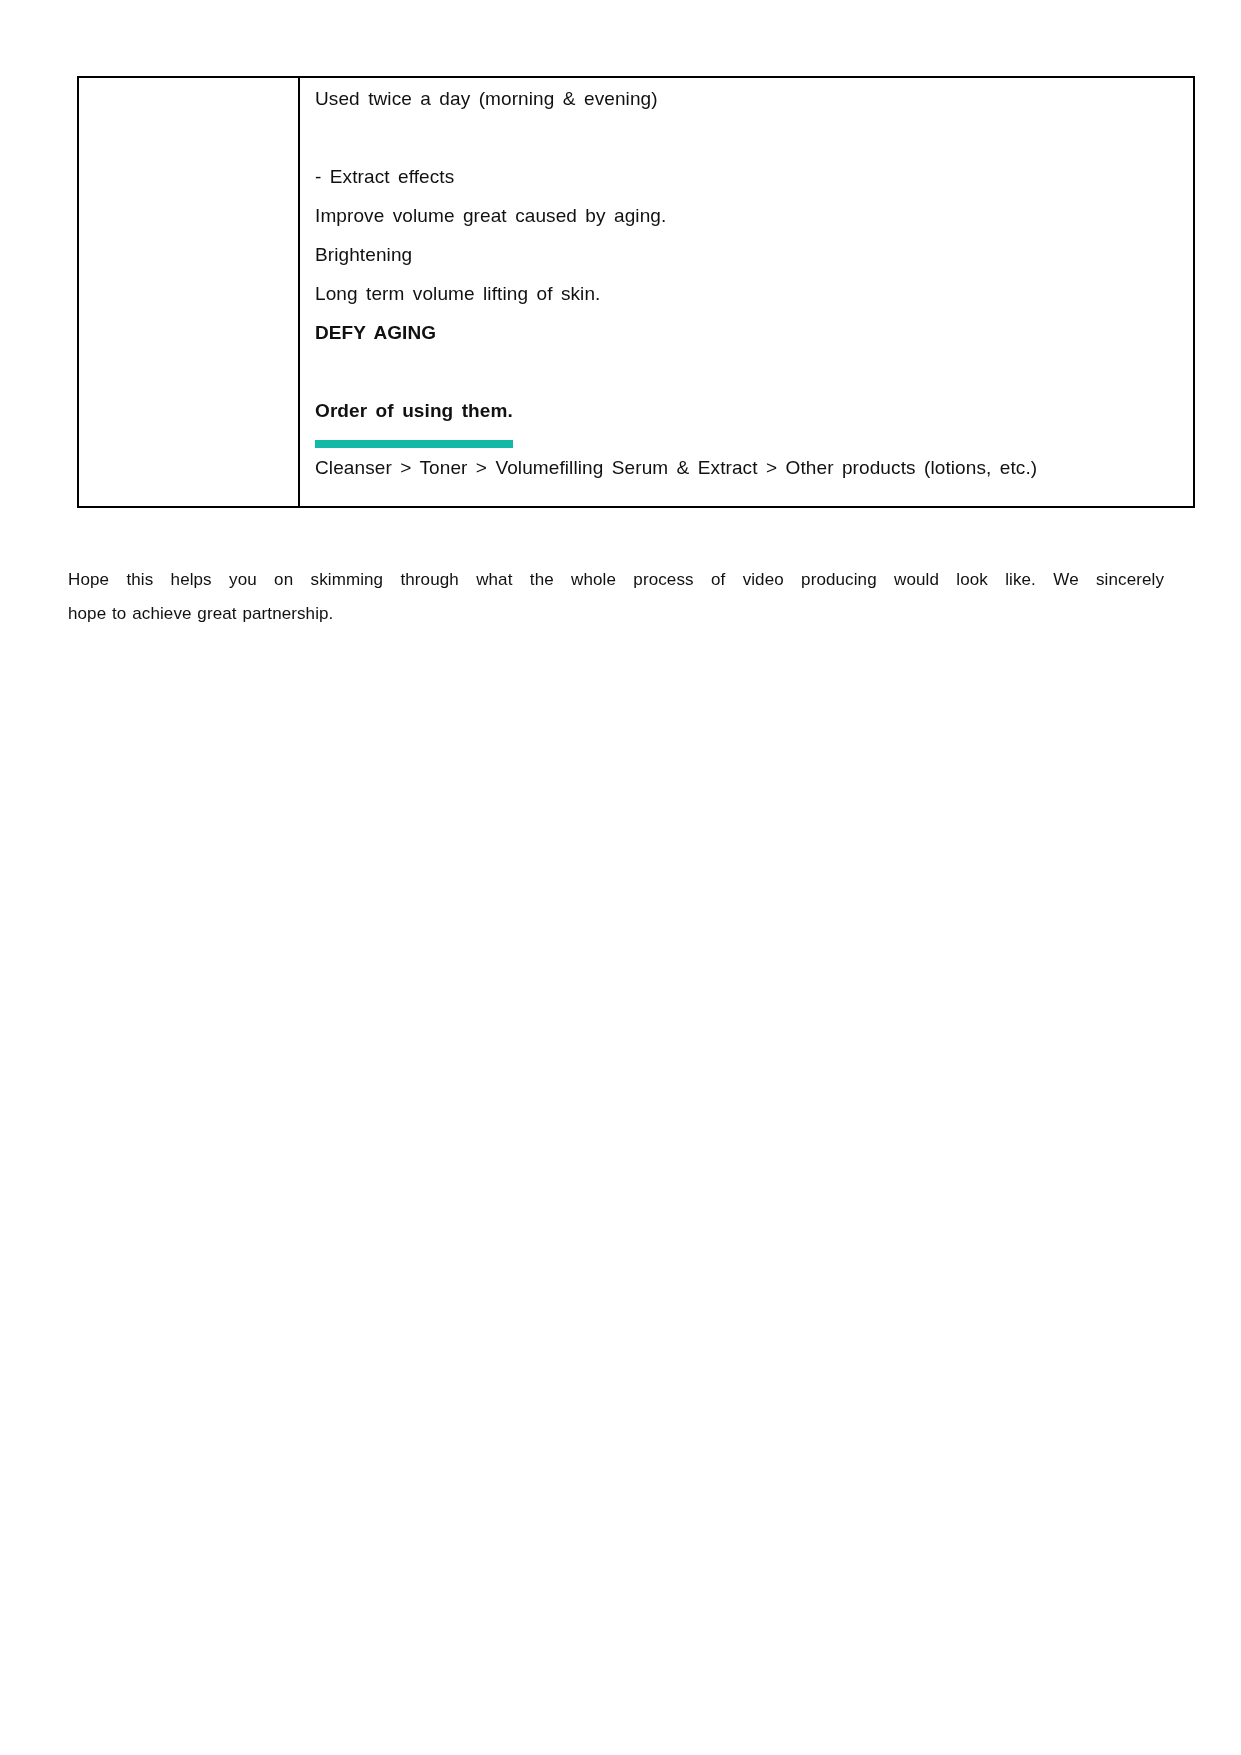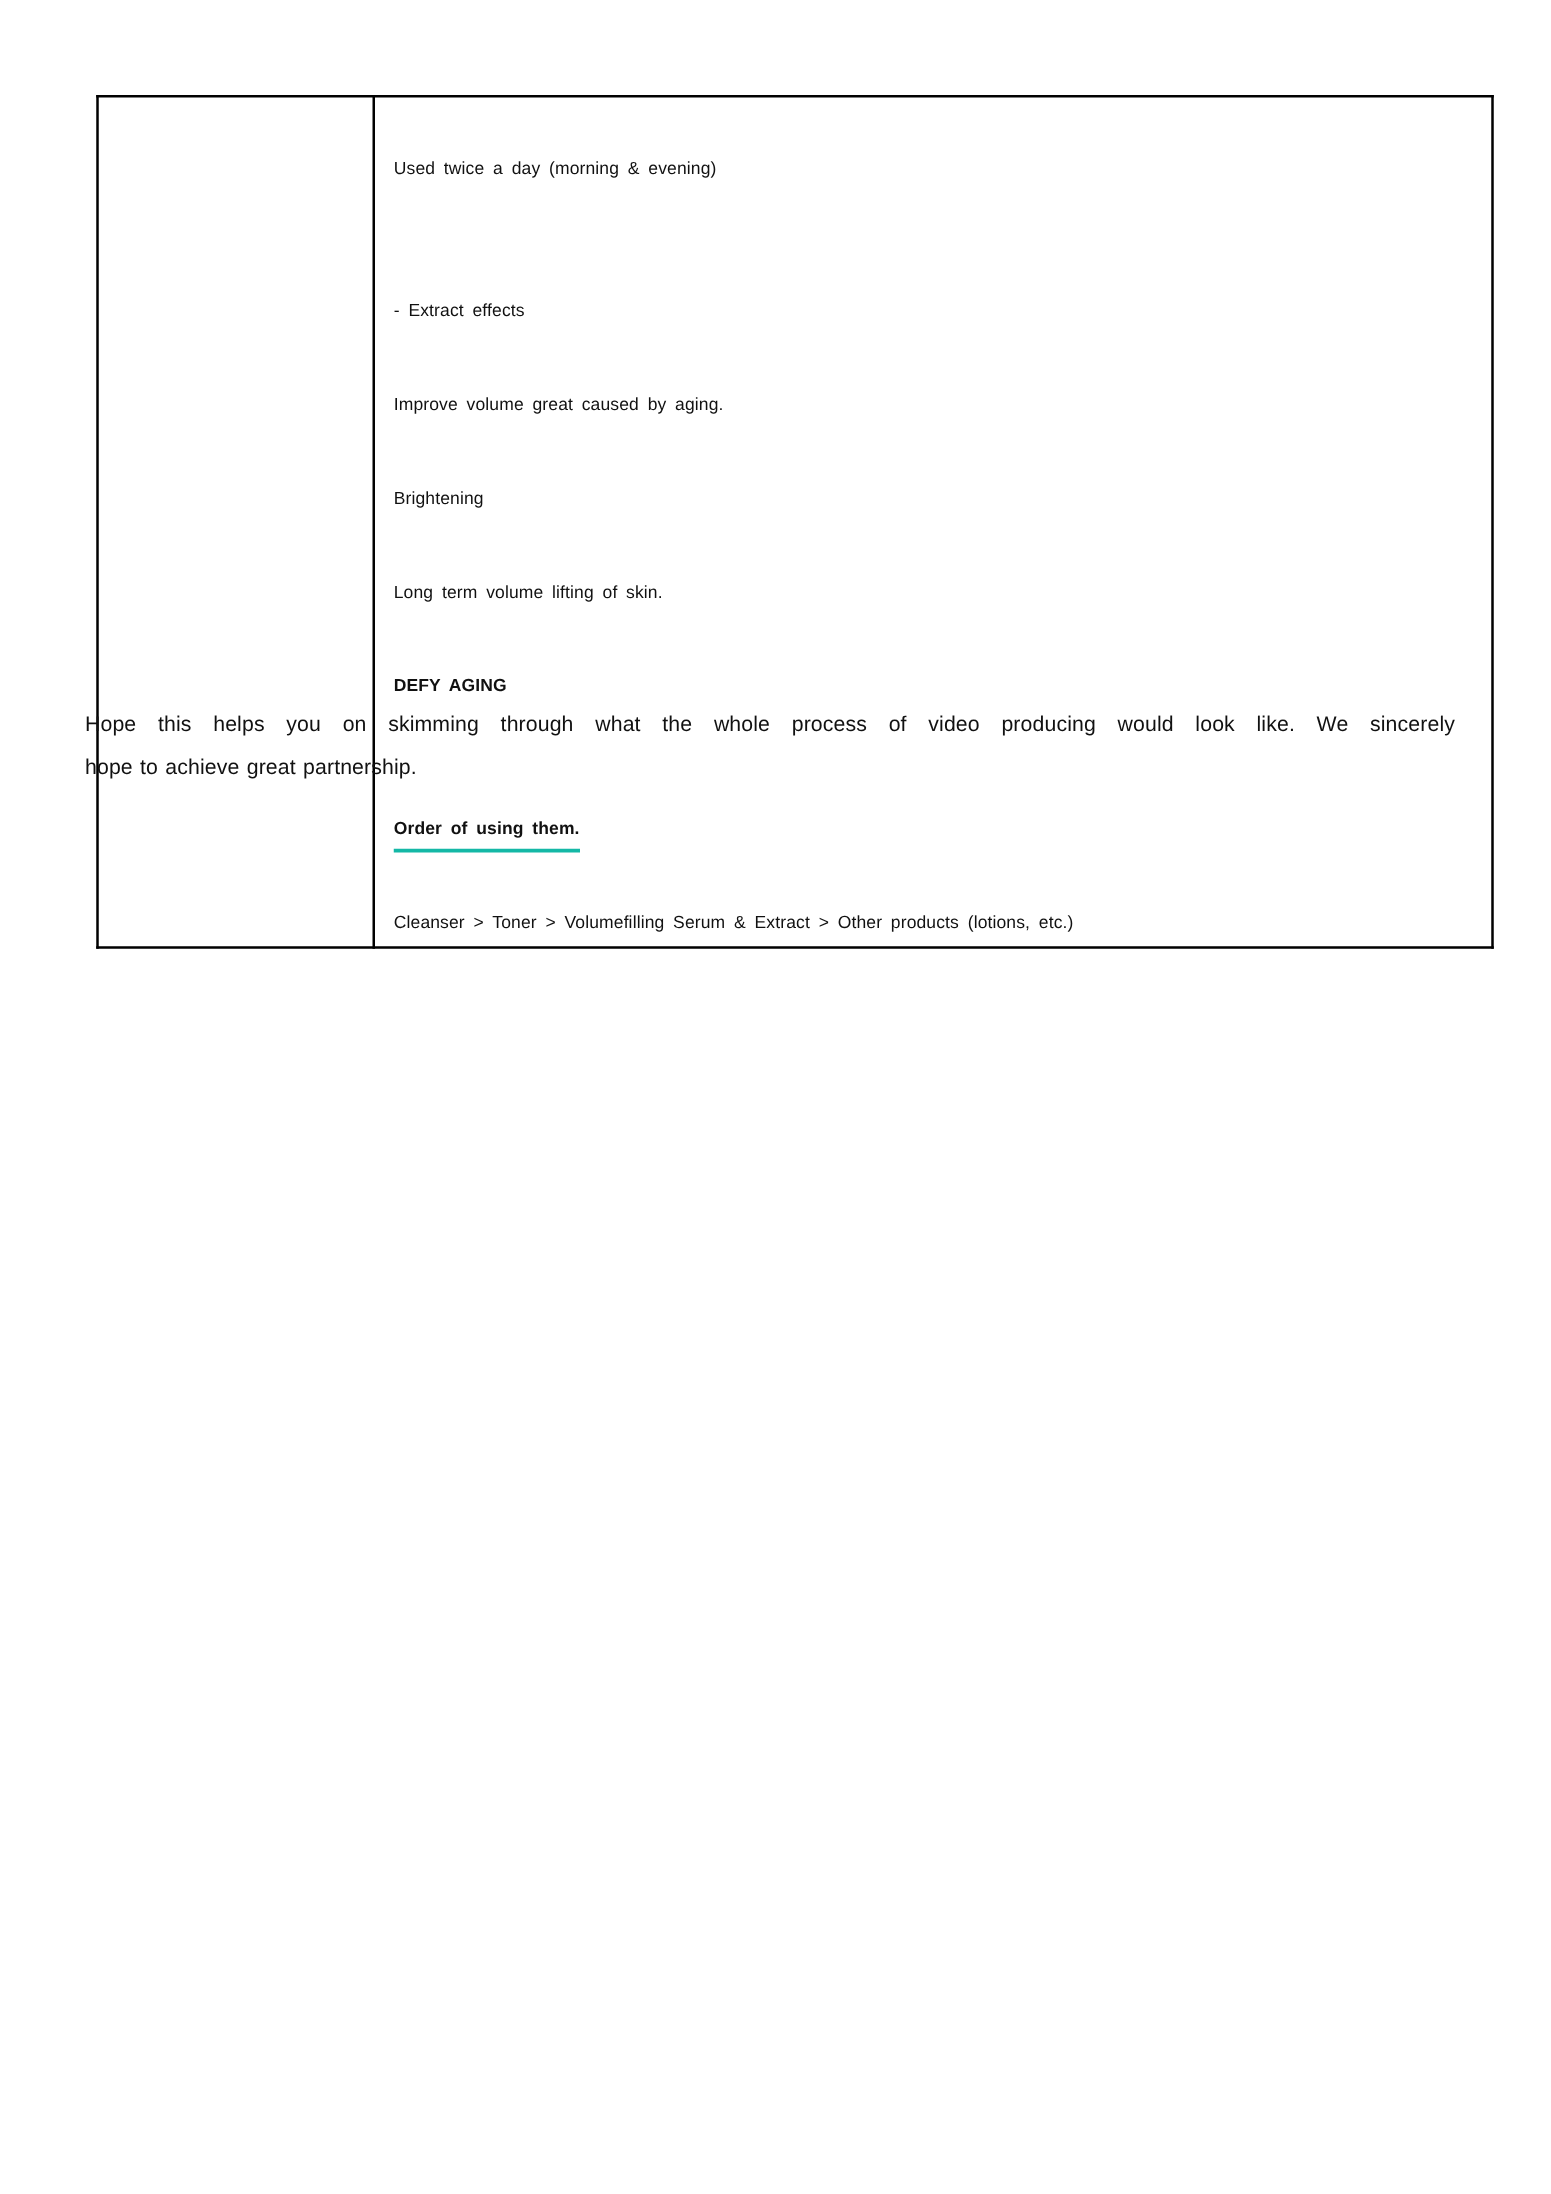--- a/index.html
+++ b/index.html
@@ -30,44 +30,43 @@
     vertical-align: top;
     padding: 0;
   }
   .cell-left {
     width: 219px;
   }
   .cell-right {
     padding: 1px 14px 0 15px !important;
   }
   .cell-right .line {
-    font-size: 14px;
+    font-size: 19px;
     line-height: 39px;
     word-spacing: 3px;
     letter-spacing: 0.1px;
     white-space: nowrap;
-    margin-top: 36px;
   }
   .spacer-line {
     height: 39px;
   }
   .bold-line {
     font-weight: bold;
   }
   .order-heading-line {
     line-height: 48px;
     font-size: 24px;
     font-weight: bold;
     word-spacing: 2px;
   }
   .order-heading-line .underlined {
     display: inline-block;
     line-height: 30px;
-    border-bottom: 3px solid #14b8a6;
-    padding-bottom: 2px;
+    border-bottom: 8px solid #14b8a6;
+    padding-bottom: 14px;
   }
   .closing-paragraph {
     position: absolute;
     left: 68px;
     top: 563px;
     width: 1096px;
   }
   .closing-paragraph .closing-line {
     font-size: 17px;
     line-height: 34px;

